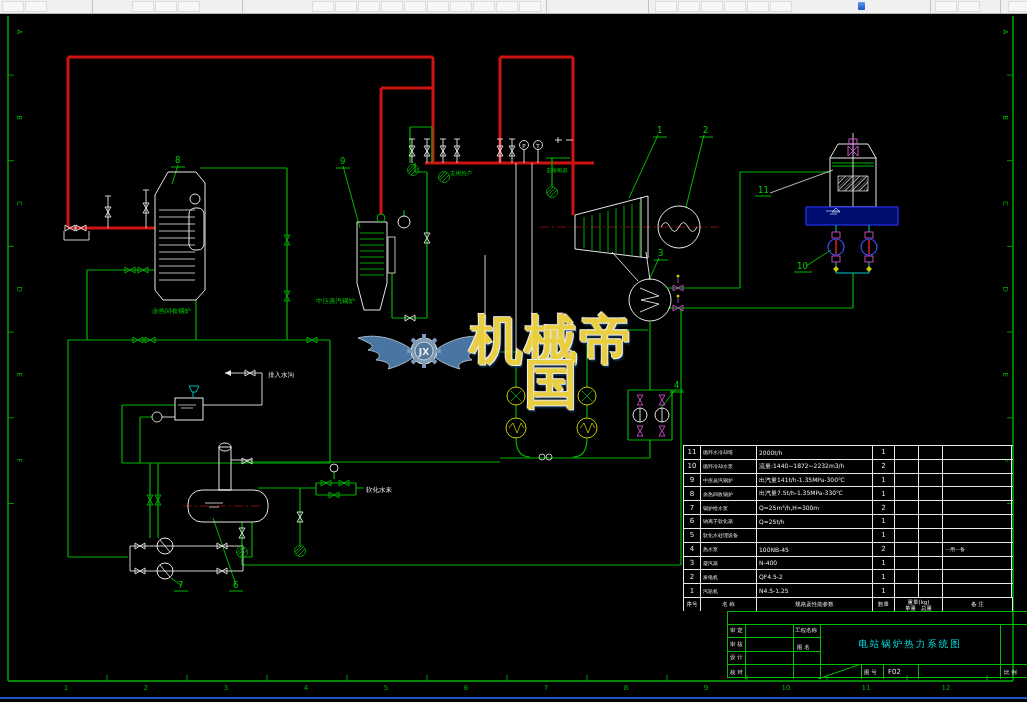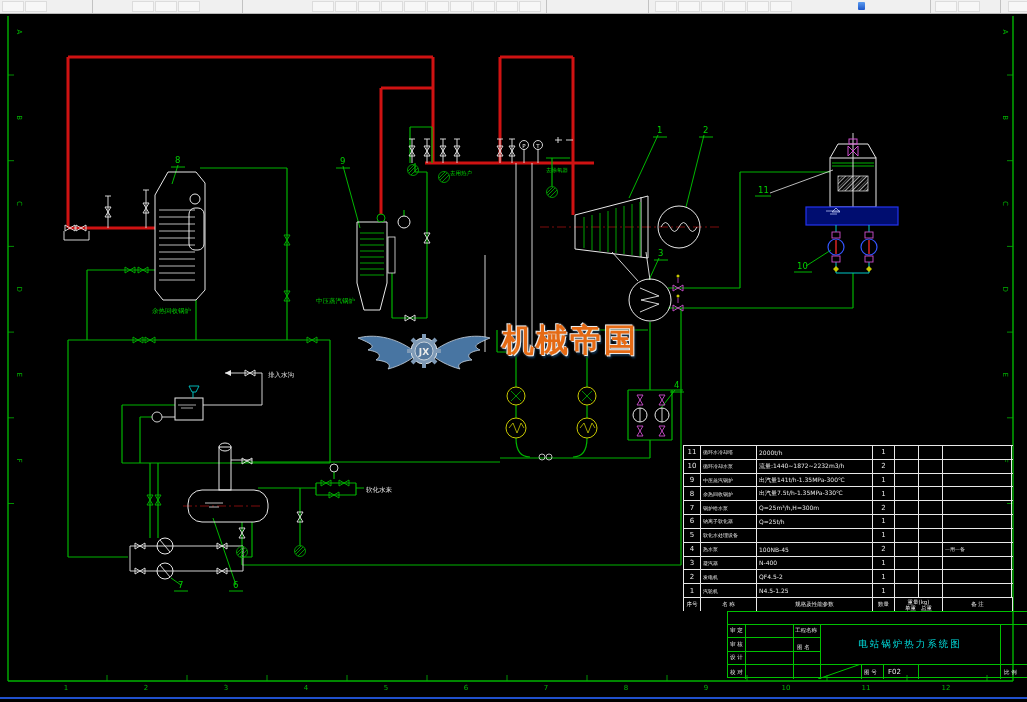--- a/index.html
+++ b/index.html
@@ -10,22 +10,22 @@
     border-bottom:1px solid #b9b9b9;}
   .tb-group{position:absolute;top:1px;height:11px;display:flex;gap:1px;}
   .tb-btn{width:22px;height:11px;background:#f7f7f7;border:1px solid #dcdcdc;box-sizing:border-box;}
   .tb-sep{position:absolute;top:0;width:1px;height:13px;background:#c2c2c2;}
   .tb-blue{position:absolute;left:858px;top:2px;width:7px;height:8px;
     background:linear-gradient(180deg,#5b9bf0,#1d56c8);border-radius:1px;}
   
   #cad{position:absolute;left:0;top:0;}
   
   #watermark{position:absolute;left:352px;top:316px;width:320px;height:72px;opacity:.92;}
-  #wm-big{position:absolute;left:118px;top:2px;width:200px;text-align:center;
-    font-size:32px;font-weight:bold;color:#f97316;letter-spacing:2px;line-height:44px;
+  #wm-big{position:absolute;left:100px;top:2px;width:200px;text-align:center;
+    font-size:53px;font-weight:bold;color:#fde047;letter-spacing:2px;line-height:44px;
     text-shadow:0 0 2px #fff,1px 1px 0 #ffffff,-1px -1px 0 #ffffff,2px 3px 2px #10314f;}
   #wm-sub{position:absolute;left:110px;top:46px;width:216px;text-align:center;
     font-size:18px;font-weight:bold;color:#f2f6fa;letter-spacing:4px;
     text-shadow:0 0 1px #fff,1px 1px 0 #24445f,-1px 1px 0 #24445f,2px 2px 2px #0d2438;}
   
   #bom{position:absolute;left:683px;top:445px;width:330px;height:152px;
     border-left:1px solid #e8e8e8;box-sizing:border-box;color:#e8e8e8;}
   .bom-row{display:flex;box-sizing:border-box;border-top:1px solid #e8e8e8;height:13.82px;overflow:hidden;}
   .bom-cell{box-sizing:border-box;border-right:1px solid #e8e8e8;display:flex;align-items:center;
     overflow:hidden;white-space:nowrap;}

